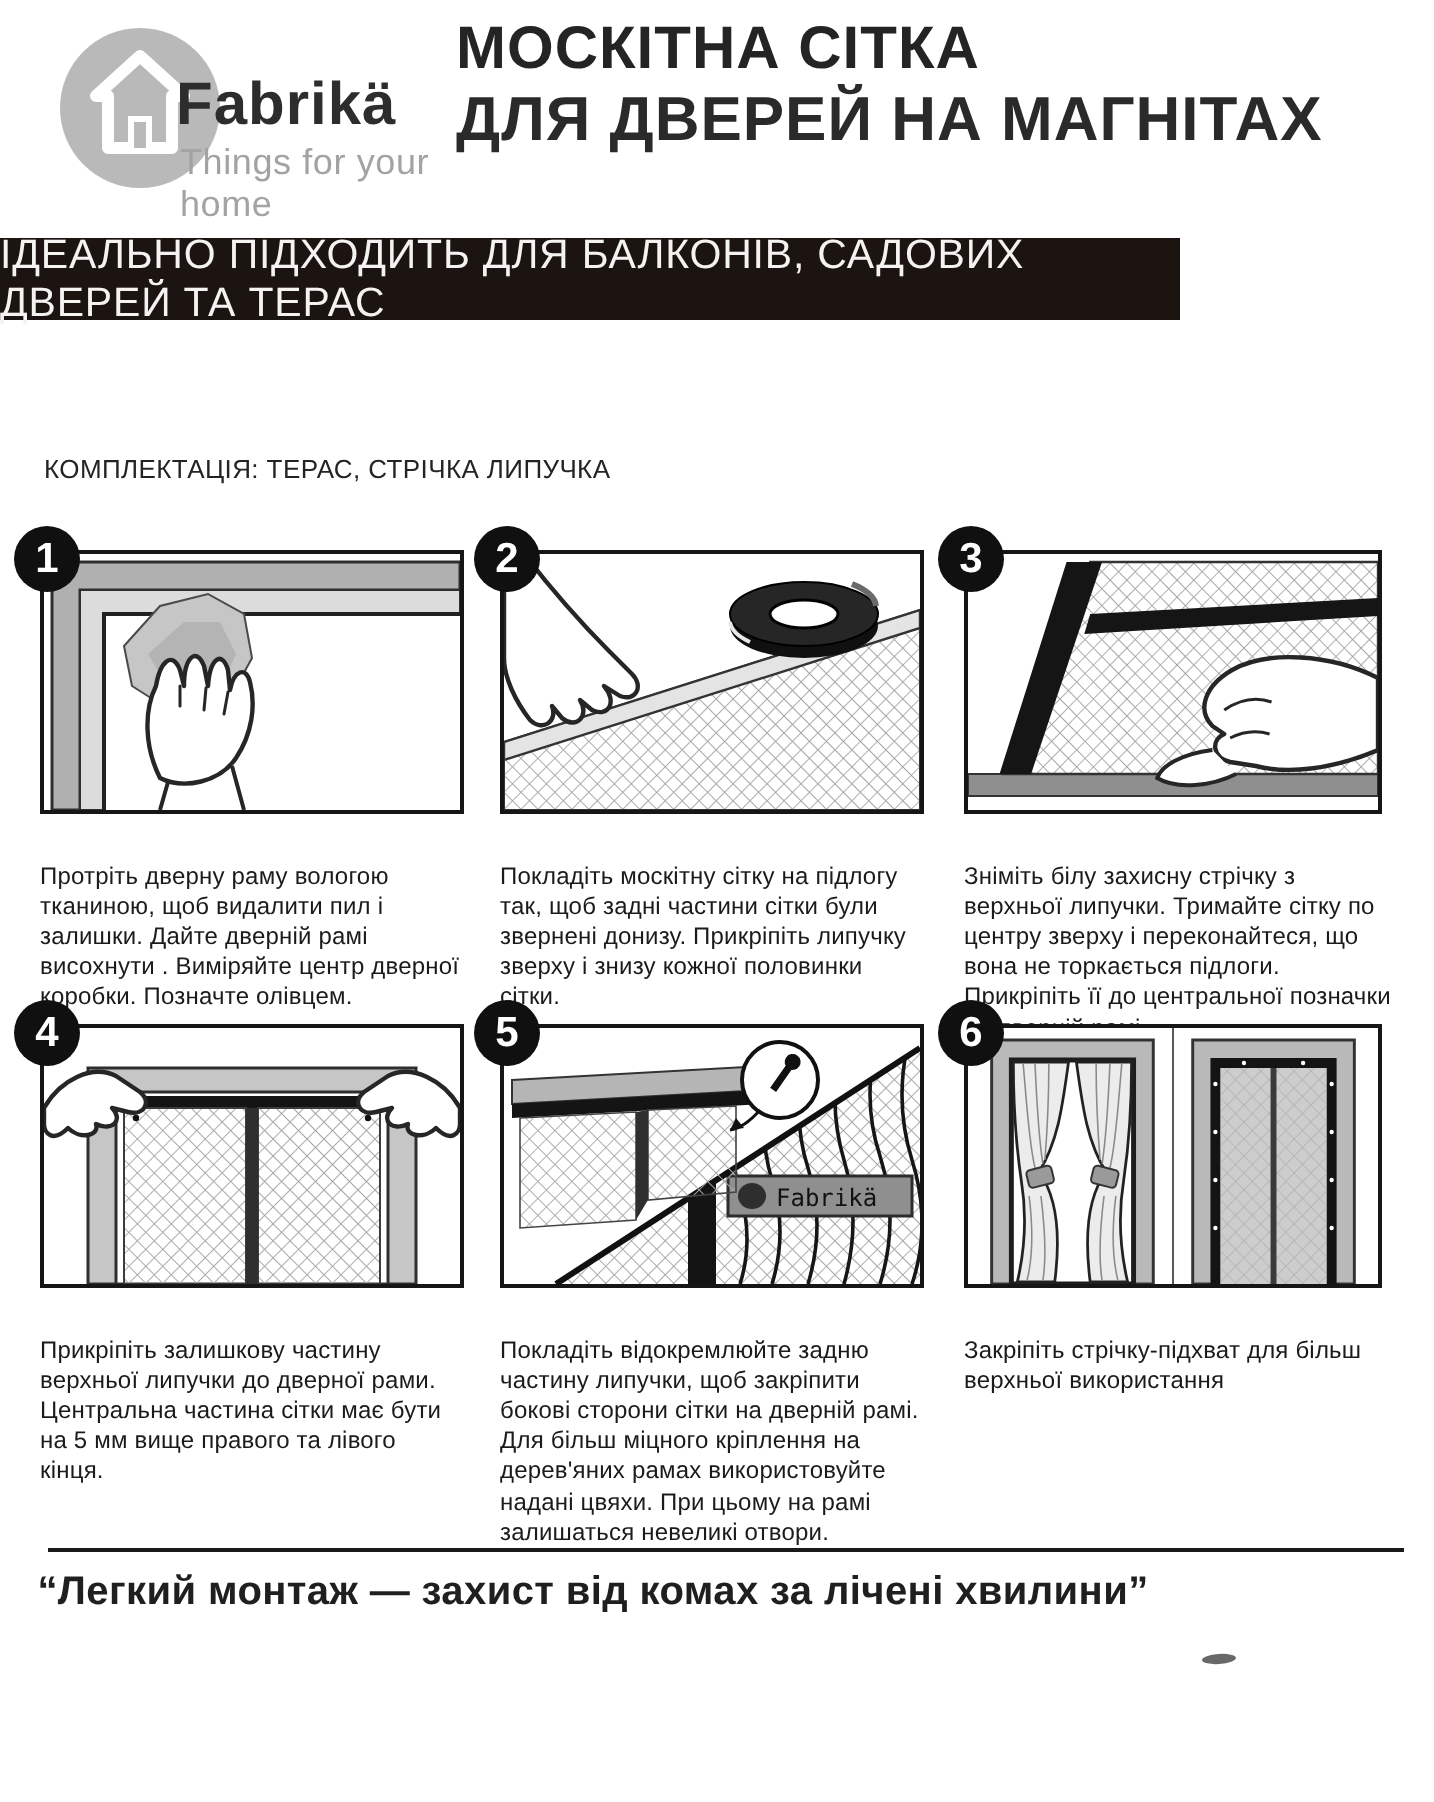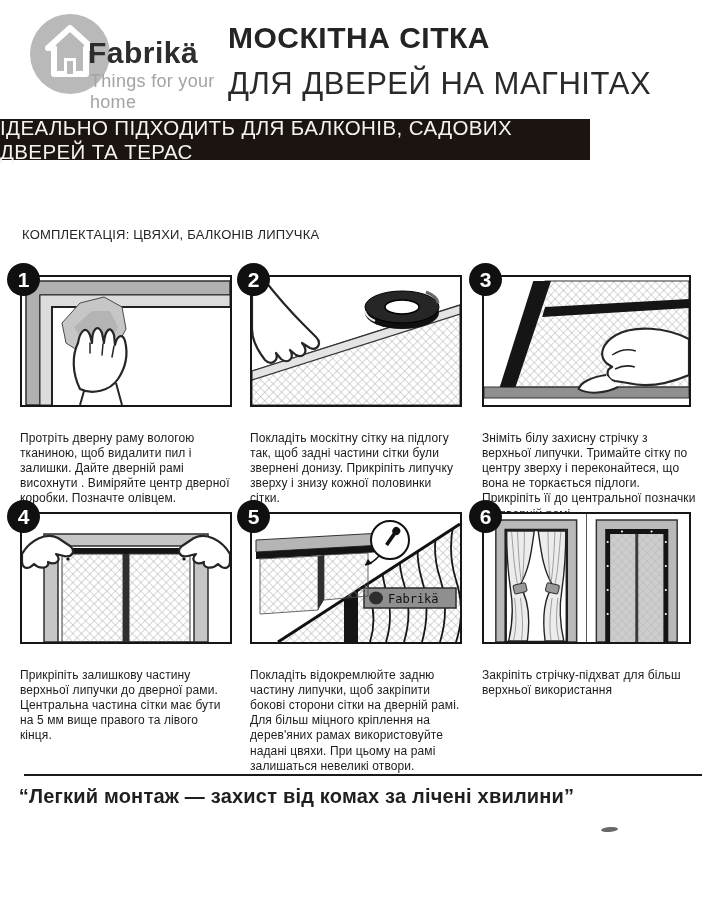--- a/index.html
+++ b/index.html
@@ -5,23 +5,23 @@
   * { margin:0; padding:0; box-sizing:border-box; }
   html,body { background:#fff; }
   body { font-family:"Liberation Sans", sans-serif; width:717px; height:901px; }
   .page { position:relative; width:717px; height:901px; background:#fff; overflow:hidden; color:#1c1c1c; }
 
   
   .logo { position:absolute; left:26px; top:8px; width:200px; height:94px; }
   .logo-mark { position:absolute; left:0; top:0; }
   .brand { position:absolute; left:62px; top:28px; font-size:30px; font-weight:bold; color:#2d2d2d; letter-spacing:.5px; }
   .tagline { position:absolute; left:64px; top:63px; font-size:18px; color:#a3a3a3; letter-spacing:.3px; }
-  .title { position:absolute; left:228px; top:21px; width:470px; }
+  .title { position:absolute; left:228px; top:8px; width:470px; }
   .title-l1 { font-size:30px; font-weight:bold; color:#242424; letter-spacing:.5px; }
-  .title-l2 { font-size:31px; font-weight:normal; color:#2a2a2a; margin-top:11px; letter-spacing:.5px; }
+  .title-l2 { font-size:31px; font-weight:bold; color:#2a2a2a; margin-top:0; letter-spacing:.5px; }
 
   
   .banner { position:absolute; left:0; top:119px; width:590px; height:41px; background:#1b1410;
             display:flex; align-items:center; justify-content:center;
             color:#f5f3f1; font-size:20.5px; letter-spacing:.4px; }
 
   
   .heading { position:absolute; left:22px; top:199px; font-size:20px; font-weight:bold; color:#181818; letter-spacing:.2px; }
   .kit { position:absolute; left:22px; top:227px; font-size:13px; color:#242424; letter-spacing:.2px; }
 
@@ -59,21 +59,21 @@
     <div class="brand">Fabrikä</div>
     <div class="tagline">Things for your home</div>
   </div>
   <div class="title">
     <div class="title-l1">МОСКІТНА СІТКА</div>
     <div class="title-l2">ДЛЯ ДВЕРЕЙ НА МАГНІТАХ</div>
   </div>
 
   <div class="banner">ІДЕАЛЬНО ПІДХОДИТЬ ДЛЯ БАЛКОНІВ, САДОВИХ ДВЕРЕЙ ТА ТЕРАС</div>
 
-  <div class="kit">КОМПЛЕКТАЦІЯ: ЦВЯХИ, БАЛКОНІВ ЛИПУЧКА</div>
+  <div class="kit">КОМПЛЕКТАЦІЯ: ТЕРАС, СТРІЧКА ЛИПУЧКА</div>
 
   <div class="step c1 r1">
     <div class="badge">1</div>
     <div class="imgbox">
       <svg viewBox="0 0 208 128" preserveAspectRatio="none">
         <rect width="208" height="128" fill="#fff"></rect>
         <path d="M4,128 V4 H208 V18 H18 V128 Z" fill="#b0b0b0" stroke="#2e2e2e" stroke-width="1.5"></path>
         <path d="M18,128 V18 H208 V30 H30 V128 Z" fill="#dcdcdc" stroke="#2e2e2e" stroke-width="1"></path>
         <path d="M30,128 V30 H208" fill="none" stroke="#222" stroke-width="2"></path>
         <polygon points="40,46 58,26 82,20 100,30 104,52 92,74 66,80 44,66" fill="#c6c6c6" stroke="#4a4a4a" stroke-width="1"></polygon>

